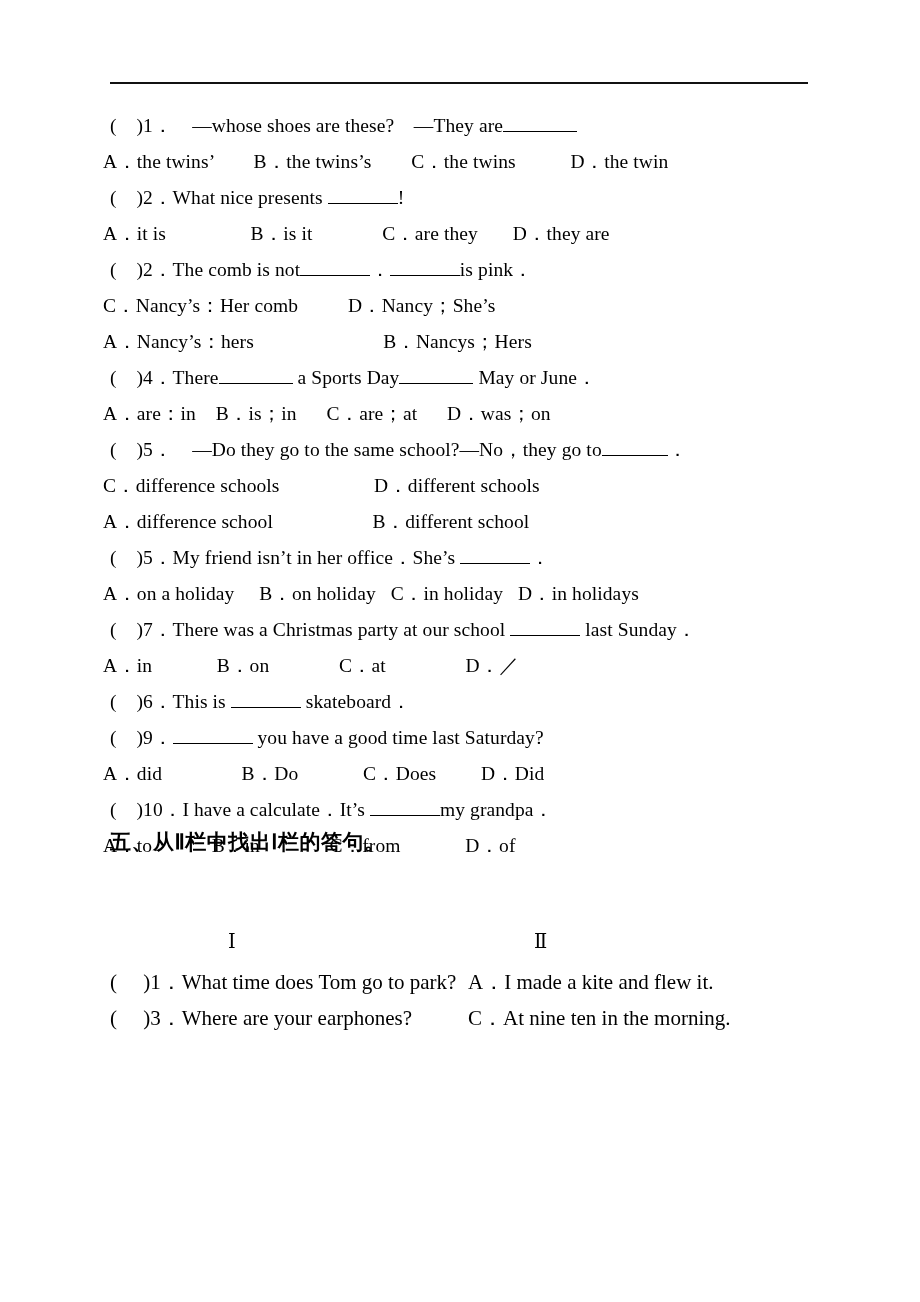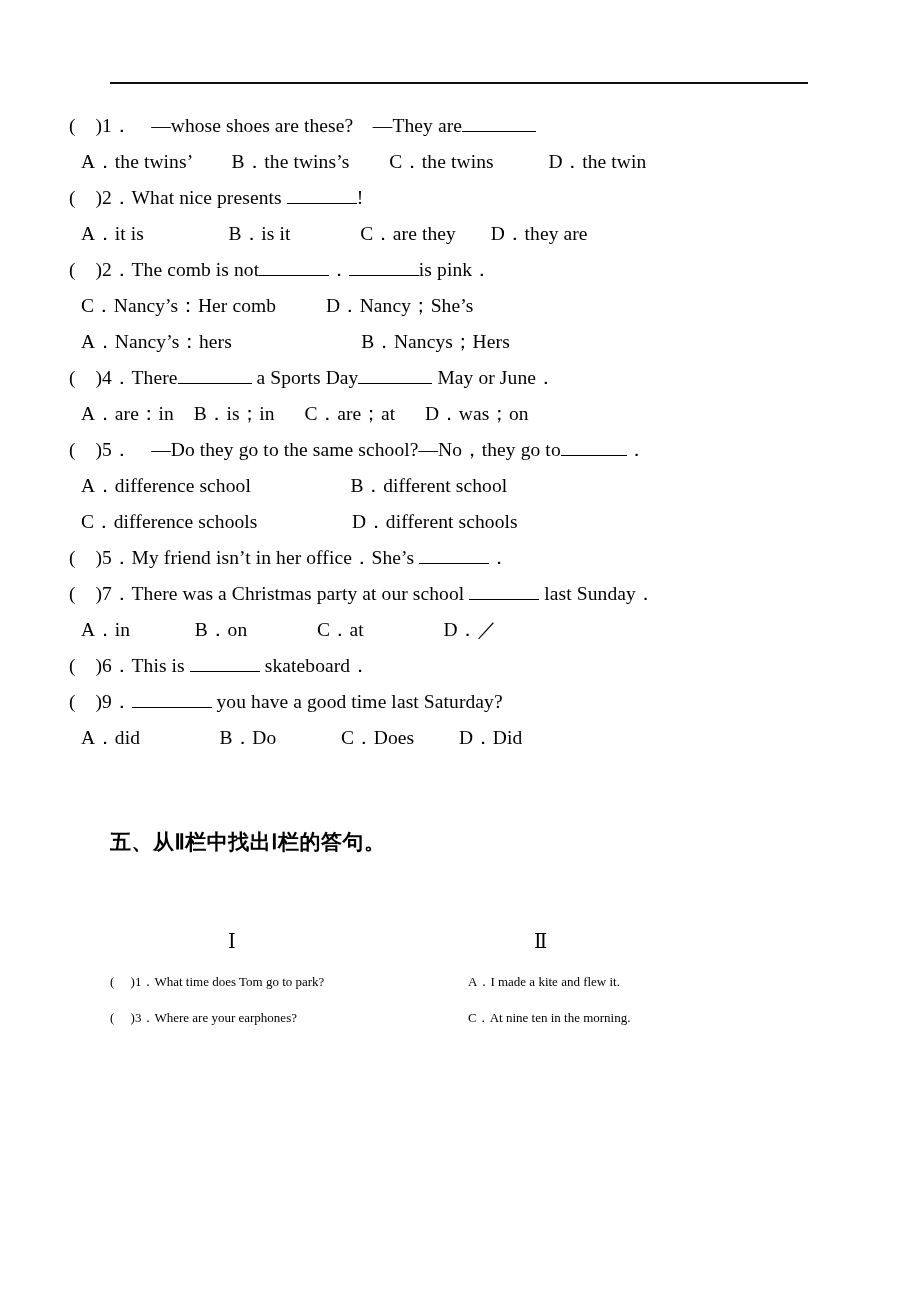--- a/index.html
+++ b/index.html
@@ -36,28 +36,28 @@
     width: 920px;
   }
   .q {
     position: relative;
     margin: 0 0 0 0;
   }
   .stem {
     font-size: 19.5px;
     line-height: 36px;
     white-space: pre;
-    padding-left: 69px;
+    padding-left: 110px;
     letter-spacing: 0.1px;
   }
   .opts {
     font-size: 19.5px;
     line-height: 36px;
     white-space: pre;
-    padding-left: 81px;
+    padding-left: 103px;
     letter-spacing: 0.1px;
   }
   .blank {
     display: inline-block;
     border-bottom: 1px solid #000;
     vertical-align: baseline;
   }
   .bl-66 { width: 66px; }
   .bl-70 { width: 70px; }
   .bl-74 { width: 74px; }
@@ -93,21 +93,21 @@
     top: 0;
   }
   .col-head-2 {
     position: absolute;
     left: 534px;
     top: 0;
   }
   .match-row {
     position: relative;
     height: 36px;
-    font-size: 13px;
+    font-size: 21px;
     line-height: 36px;
     white-space: pre;
   }
   .m-left {
     position: absolute;
     left: 110px;
     top: 0;
   }
   .m-right {
     position: absolute;
@@ -141,42 +141,47 @@
       <div class="opts">A．Nancy’s：hers                          B．Nancys；Hers</div>
     </div>
 
     <div class="q">
       <div class="stem"><span>(    )4．There</span><span class="blank bl-74"></span><span> a Sports Day</span><span class="blank bl-74"></span><span> May or June．</span></div>
       <div class="opts">A．are：in    B．is；in      C．are；at      D．was；on</div>
     </div>
 
     <div class="q">
       <div class="stem"><span>(    )5．　—Do they go to the same school?—No，they go to</span><span class="blank bl-66"></span><span>．</span></div>
+      <div class="opts">C．difference schools                   D．different schools</div>
       <div class="opts">A．difference school                    B．different school</div>
-      <div class="opts">C．difference schools                   D．different schools</div>
     </div>
 
     <div class="q">
       <div class="stem"><span>(    )5．My friend isn’t in her office．She’s </span><span class="blank bl-70"></span><span>．</span></div>
+      <div class="opts">A．on a holiday     B．on holiday   C．in holiday   D．in holidays</div>
     </div>
 
     <div class="q">
       <div class="stem"><span>(    )7．There was a Christmas party at our school </span><span class="blank bl-70"></span><span> last Sunday．</span></div>
       <div class="opts">A．in             B．on              C．at                D．／</div>
     </div>
 
     <div class="q">
       <div class="stem"><span>(    )6．This is </span><span class="blank bl-70"></span><span> skateboard．</span></div>
     </div>
 
     <div class="q">
       <div class="stem"><span>(    )9．</span><span class="blank bl-80"></span><span> you have a good time last Saturday?</span></div>
       <div class="opts">A．did                B．Do             C．Does         D．Did</div>
     </div>
 
+    <div class="q">
+      <div class="stem"><span>(    )10．I have a calculate．It’s </span><span class="blank bl-70"></span><span>my grandpa．</span></div>
+      <div class="opts">A．to            B．in              C．from             D．of</div>
+    </div>
 
   </div>
 
   <div class="section-heading">五、从Ⅱ栏中找出Ⅰ栏的答句。</div>
 
   <div class="match-block">
     <div class="match-headers">
       <span class="col-head-1">Ⅰ</span>
       <span class="col-head-2">Ⅱ</span>
     </div>

